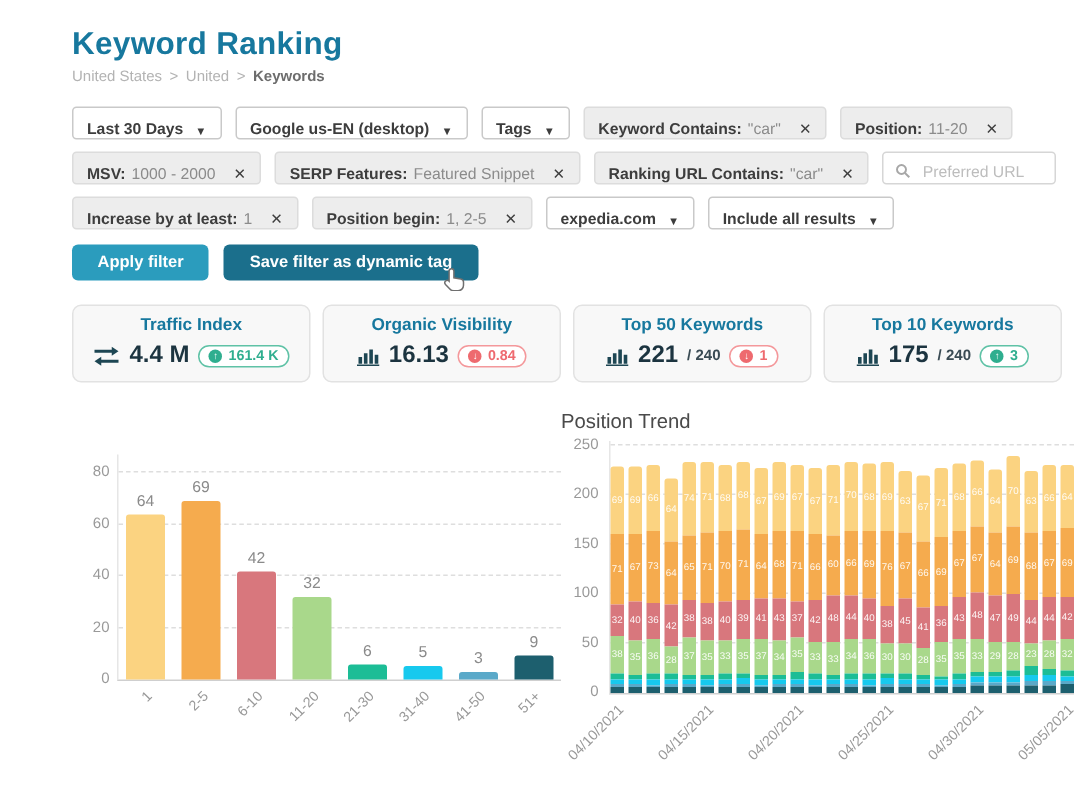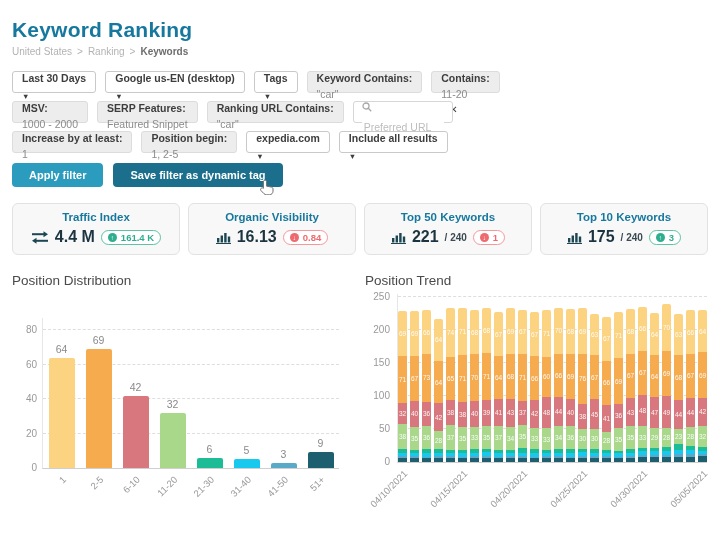--- a/index.html
+++ b/index.html
@@ -1,23 +1,23 @@
 <!DOCTYPE html>
 <html><head>
 <meta charset="utf-8">
 <style>
   html,body{margin:0;padding:0;width:720px;height:540px;background:#fff;overflow:hidden;
     font-family:"Liberation Sans","DejaVu Sans",sans-serif;-webkit-font-smoothing:antialiased;}
-  .page{padding:12px 12px 0;}
+  .page{padding:12px 12px 0;margin-left:36px;}
   h1{font-size:21px;margin:6px 0 4px;color:#17789e;letter-spacing:.2px;}
   .crumbs{font-size:10px;color:#b3b3b3;margin-bottom:14px;}
   .crumbs .sep{margin:0 5px;color:#b3b3b3;}
   .crumbs .last{color:#6d6d6d;font-weight:bold;}
   .frow{display:flex;gap:9px;margin-bottom:8px;align-items:center;}
-  .ctrl{height:22px;display:inline-flex;align-items:flex-start;font-size:10.5px;border-radius:3px;box-sizing:border-box;white-space:nowrap;flex-direction:column;}
+  .ctrl{height:22px;display:inline-flex;align-items:flex-end;font-size:10.5px;border-radius:3px;box-sizing:border-box;white-space:nowrap;}
   .dropdown{background:#fff;border:1px solid #c9c9c9;padding:0 9px;font-weight:bold;color:#3d3d3d;gap:8px;cursor:pointer;}
   .caret{font-size:7.5px;color:#3d3d3d;}
   .chip{background:#ededed;border:1px solid #dcdcdc;padding:0 9px;color:#8b8b8b;gap:4px;}
   .chip b{color:#3d3d3d;}
   .chip .x{margin-left:8px;color:#3d3d3d;font-weight:bold;font-size:10px;cursor:pointer;}
   .searchbox{background:#fff;border:1px solid #d6d6d6;padding:0 8px;gap:6px;}
   .searchbox input{border:none;outline:none;font-size:10.5px;width:78px;color:#555;font-family:inherit;}
   .searchbox input::placeholder{color:#bdbdbd;}
   .btnrow{display:flex;gap:10px;margin:10px 0 0;}
   .btn{border:none;border-radius:4px;color:#fff;font-weight:bold;font-size:11px;padding:6px 17px;cursor:pointer;font-family:inherit;position:relative;}
@@ -44,21 +44,21 @@
   .tcol{width:9px;display:flex;flex-direction:column;justify-content:flex-end;height:100%;}
   .tseg{width:100%;display:flex;align-items:center;justify-content:center;overflow:hidden;
     font-size:6.5px;color:rgba(255,255,255,.92);}
   .tcol .tseg:first-child{border-radius:2px 2px 0 0;}
 </style>
 </head>
 <body>
 
 <div class="page">
   <h1>Keyword Ranking</h1>
-  <div class="crumbs" id="crumbs"><span>United States</span><span class="sep">&gt;</span><span>Ranking</span><span class="sep">&gt;</span><span class="last">Keywords</span></div>
+  <div class="crumbs" id="crumbs"><span>United States</span><span class="sep">&gt;</span><span>United</span><span class="sep">&gt;</span><span class="last">Keywords</span></div>
 
   <div>
     <div class="frow" id="frow1">
         <div class="ctrl dropdown">
           <span>Last 30 Days</span>
           <span class="caret">▼</span>
         </div>
         <div class="ctrl dropdown">
           <span>Google us-EN (desktop)</span>
           <span class="caret">▼</span>
@@ -66,21 +66,21 @@
         <div class="ctrl dropdown">
           <span>Tags</span>
           <span class="caret">▼</span>
         </div>
         <div class="ctrl chip">
           <b>Keyword Contains:</b>
           <span>"car"</span>
           <span class="x">✕</span>
         </div>
         <div class="ctrl chip">
-          <b>Contains:</b>
+          <b>Position:</b>
           <span>11-20</span>
           <span class="x">✕</span>
         </div>
       </div>
     <div class="frow" id="frow2">
         <div class="ctrl chip">
           <b>MSV:</b>
           <span>1000 - 2000</span>
           <span class="x">✕</span>
         </div>
@@ -213,21 +213,20 @@
           <span class="badge" style="color: rgb(47, 174, 143); border-color: rgb(95, 194, 166);">
             <span class="dot" style="background: rgb(47, 174, 143);">↑</span>
             <span>3</span>
           </span>
         </div>
       </div>
     </div>
 
   <div class="charts">
     <div style="width:327px">
-      <div class="chart-title">Position Distribution</div>
       <div style="padding-left:30px;margin-top:30px;">
         <div class="plot" id="dist-plot" style="height:150px;">
             <span class="ylab" style="left: -32px; bottom: -5px;">0</span>
             <div class="grid" style="bottom: 34.5px;"></div>
             <span class="ylab" style="left: -32px; bottom: 29.5px;">20</span>
             <div class="grid" style="bottom: 69px;"></div>
             <span class="ylab" style="left: -32px; bottom: 64px;">40</span>
             <div class="grid" style="bottom: 103.5px;"></div>
             <span class="ylab" style="left: -32px; bottom: 98.5px;">60</span>
             <div class="grid" style="bottom: 138px;"></div>

